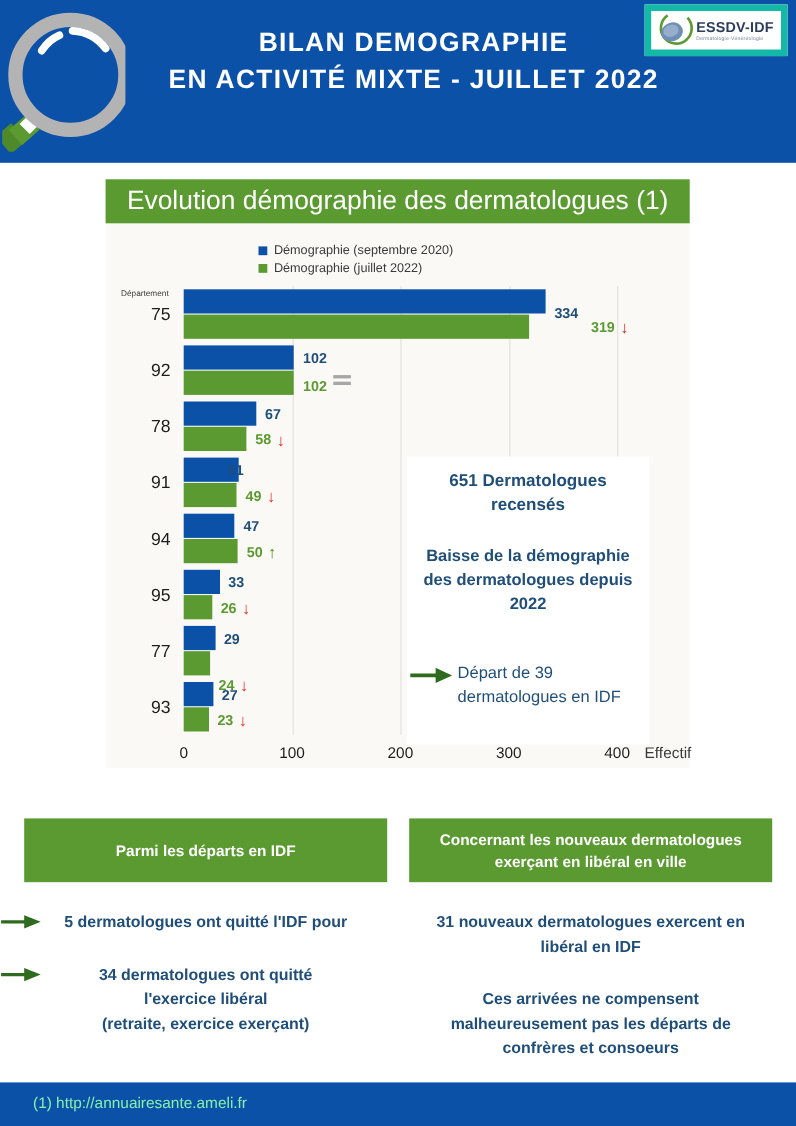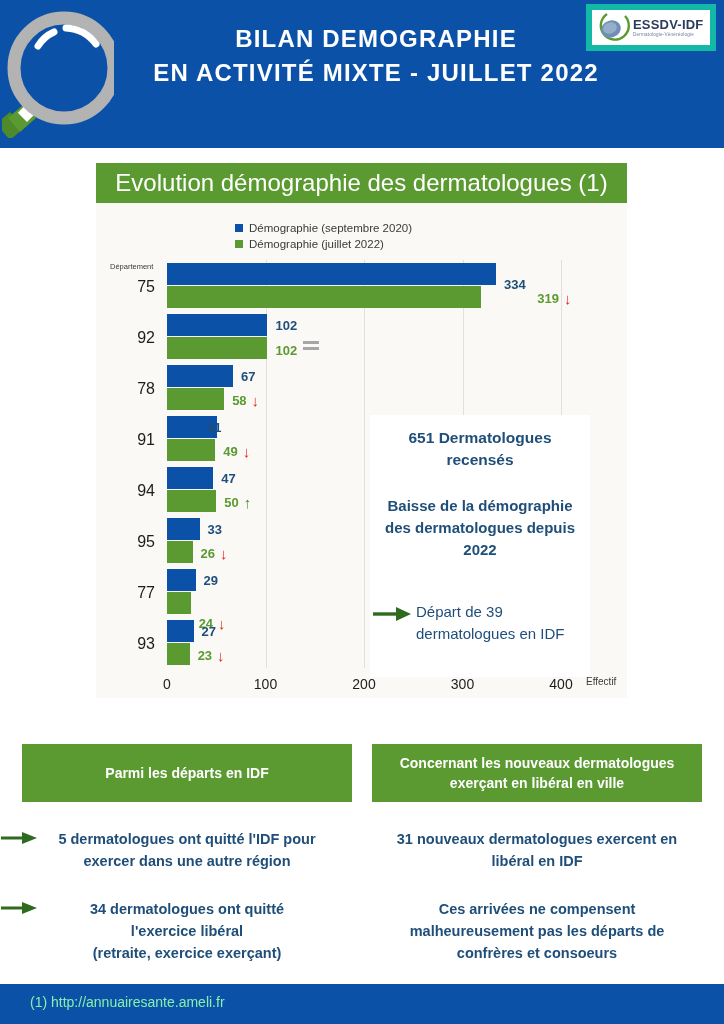--- a/index.html
+++ b/index.html
@@ -157,21 +157,21 @@
   }
   .xtick {
     position: absolute;
     font-size: 14px;
     color: #1d1d1d;
     transform: translateX(-50%);
   }
   .effectif {
     position: absolute;
     left: 586px; top: 676px;
-    font-size: 10px;
+    font-size: 14px;
     color: #3a3a3a;
   }
 
   
   .callout {
     position: absolute;
     left: 370px; top: 415px;
     width: 220px; height: 262px;
     background: #ffffff;
     color: #1f4e79;
@@ -386,21 +386,20 @@
   <div class="panel panel-left">
     <div class="panel-header h1">Parmi les départs en IDF</div>
     <div class="panel-body">
 
       <div class="stmt">
         <svg class="arrow-svg" width="38" height="16" viewBox="0 0 38 16">
           <line x1="1" y1="8" x2="25" y2="8" stroke="#2f6b1f" stroke-width="3"></line>
           <polygon points="22,2 37,8 22,14" fill="#2f6b1f"></polygon>
         </svg>
         <span>5 dermatologues ont quitté l'IDF pour</span><br>
-        <span>exercer dans une autre région</span>
       </div>
 
       <div class="stmt">
         <svg class="arrow-svg" width="38" height="16" viewBox="0 0 38 16">
           <line x1="1" y1="8" x2="25" y2="8" stroke="#2f6b1f" stroke-width="3"></line>
           <polygon points="22,2 37,8 22,14" fill="#2f6b1f"></polygon>
         </svg>
         <span>34 dermatologues ont quitté</span><br>
         <span>l'exercice libéral</span><br>
         <span>(retraite, exercice exerçant)</span>

